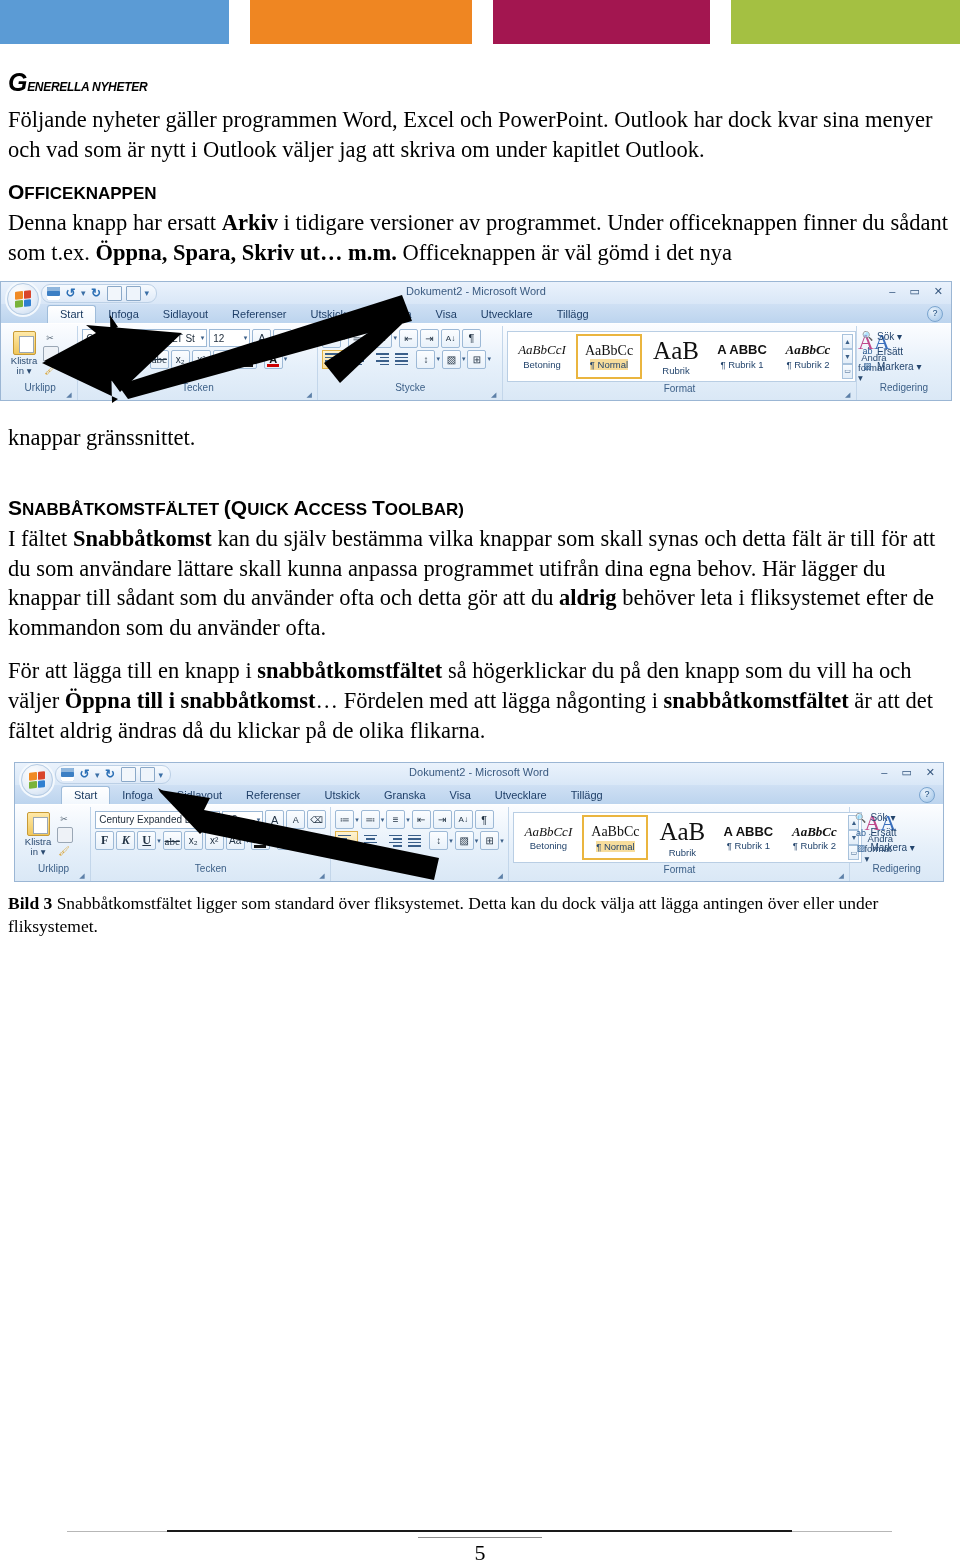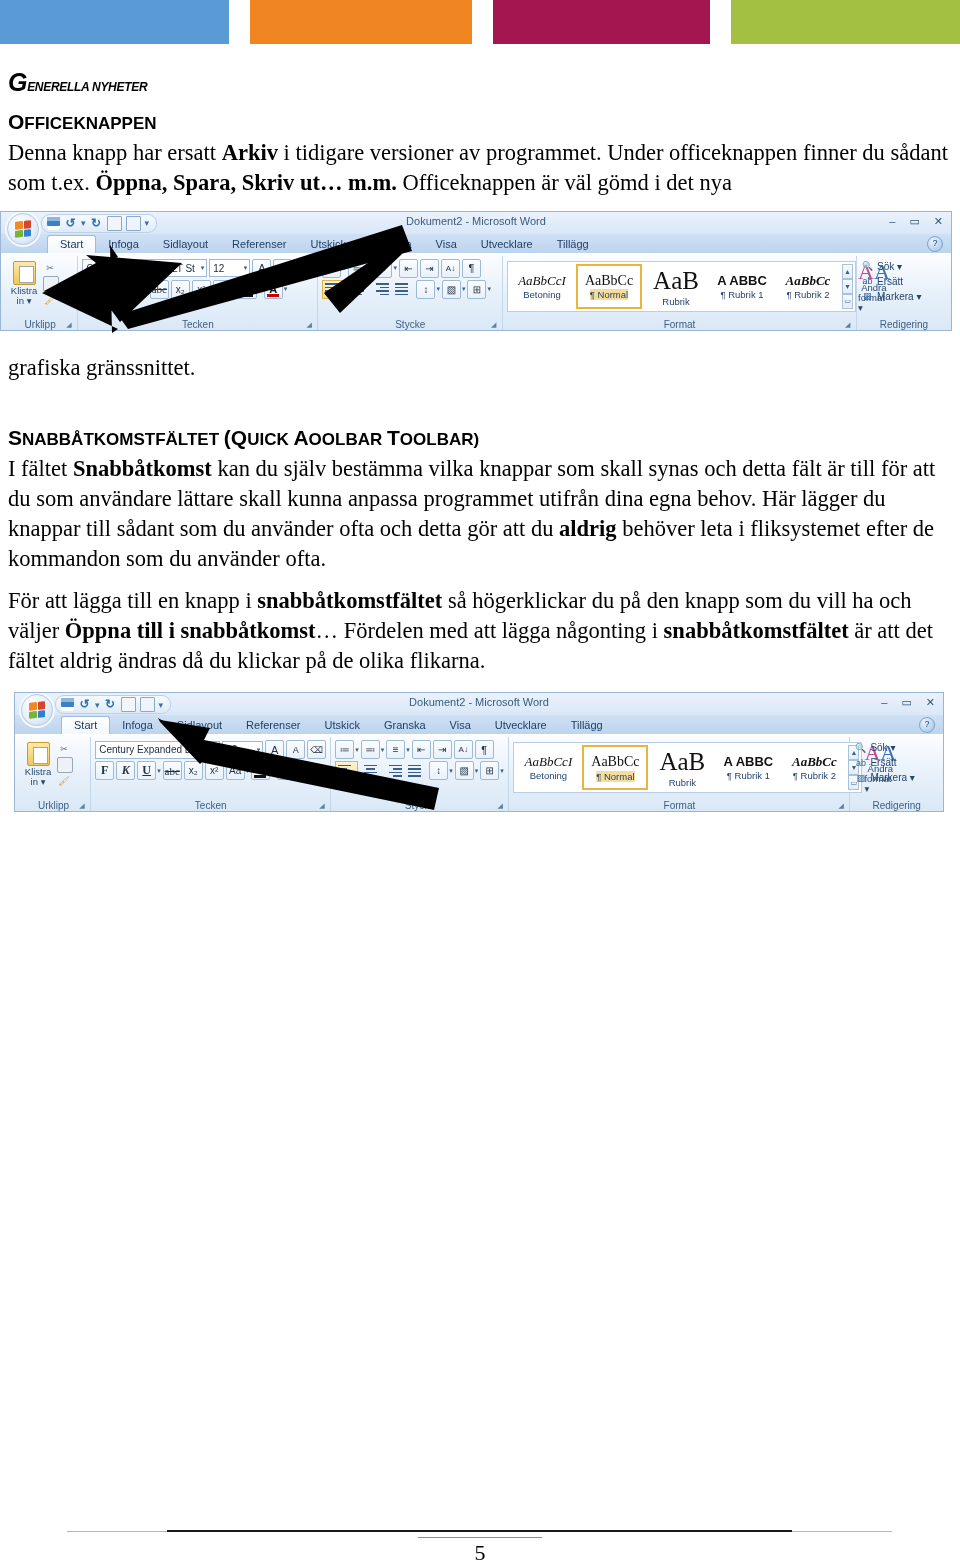--- a/index.html
+++ b/index.html
@@ -192,21 +192,21 @@
     border-right: 1px solid #c3d6ea;
     display: flex;
     flex-direction: column;
     justify-content: space-between;
   }
   .rb-group:last-child { border-right: none; }
   .rb-group-label {
     text-align: center;
     font-size: 10px;
     color: #3c5f87;
-    padding-bottom: 0;
+    padding-bottom: 7px;
   }
   .rb-group-launcher {
     position: absolute;
     right: 3px; bottom: 1px;
     width: 8px; height: 8px;
     font-size: 7px; color: #5d80a8;
   }
   .rb-row { display: flex; align-items: center; gap: 2px; }
 
   .btn-sq {
@@ -356,20 +356,21 @@
   <div class="band-block band-blue"></div>
   <div class="band-block band-orange"></div>
   <div class="band-block band-magenta"></div>
   <div class="band-block band-green"></div>
 </div>
 
 <div class="page">
 
   <h1 class="section-head"><span>G</span><span class="small-caps">ENERELLA NYHETER</span></h1>
 
+  <p class="body">Följande nyheter gäller programmen Word, Excel och PowerPoint. Outlook har dock kvar sina menyer och vad som är nytt i Outlook väljer jag att skriva om under kapitlet Outlook.</p>
 
   <h2 class="sub-head"><span>O</span><span class="small-caps">FFICEKNAPPEN</span></h2>
 
   <p class="body"><span>Denna knapp har ersatt </span><b>Arkiv</b><span> i tidigare versioner av programmet. Under officeknappen finner du sådant som t.ex. </span><b>Öppna, Spara, Skriv ut… m.m.</b><span> Officeknappen är väl gömd i det nya</span></p>
 
   <div style="position:relative; margin:8px 0 0 -8px; width:952px;">
     <div class="ribbon-shot" style="width:950px;">
 
       <div class="rb-titlebar">
         <div class="rb-office-btn">
@@ -577,23 +578,23 @@
 
     <svg class="arrow-overlay" width="952" height="125" viewBox="0 0 952 125">
       <polygon points="44,80 96,52 86,44 182,52 120,111 112,100" fill="#000"></polygon>
       <polygon points="112,100 182,52 190,61 128,120" fill="#000" transform="translate(212,-18) scale(1)"></polygon>
       <path d="M118,104 L402,14 L412,40 L128,118 Z" fill="#000" transform="translate(0,0)"></path>
       <polygon points="42,82 118,46 110,34 112,122 118,118" fill="#000"></polygon>
     </svg>
   </div>
 
 
-  <p class="body" style="margin-top:22px;">grafiska gränssnittet.</p>
-
-  <h2 class="sub-head" style="margin-top:44px;"><span>S</span><span class="small-caps">NABBÅTKOMSTFÄLTET </span><span>(Q</span><span class="small-caps">UICK </span><span>A</span><span class="small-caps">OOLBAR </span><span>T</span><span class="small-caps">OOLBAR)</span></h2>
+  <p class="body" style="margin-top:22px;">knappar gränssnittet.</p>
+
+  <h2 class="sub-head" style="margin-top:44px;"><span>S</span><span class="small-caps">NABBÅTKOMSTFÄLTET </span><span>(Q</span><span class="small-caps">UICK </span><span>A</span><span class="small-caps">CCESS </span><span>T</span><span class="small-caps">OOLBAR)</span></h2>
 
   <p class="body"><span>I fältet </span><b>Snabbåtkomst</b><span> kan du själv bestämma vilka knappar som skall synas och detta fält är till för att du som användare lättare skall kunna anpassa programmet utifrån dina egna behov. Här lägger du knappar till sådant som du använder ofta och detta gör att du </span><b>aldrig</b><span> behöver leta i fliksystemet efter de kommandon som du använder ofta.</span></p>
 
   <p class="body"><span>För att lägga till en knapp i </span><b>snabbåtkomstfältet</b><span> så högerklickar du på den knapp som du vill ha och väljer </span><b>Öppna till i snabbåtkomst</b><span>… Fördelen med att lägga någonting i </span><b>snabbåtkomstfältet</b><span> är att det fältet aldrig ändras då du klickar på de olika flikarna.</span></p>
 
   <div style="position:relative; margin:16px 0 0 6px; width:930px;">
     <div class="ribbon-shot" style="width:928px;">
 
       <div class="rb-titlebar">
         <div class="rb-office-btn">
@@ -798,18 +799,19 @@
 
       </div>
     </div>
 
     <svg class="arrow-overlay" width="930" height="125" viewBox="0 0 930 125">
       <path d="M146,28 L196,60 L186,70 L420,118 L425,96 L190,48 L196,36 Z" fill="#000"></path>
       <polygon points="144,26 200,58 186,72 146,30" fill="#000"></polygon>
     </svg>
   </div>
 
+  <p class="caption" style="margin-top:10px;"><b>Bild 3</b><span> Snabbåtkomstfältet ligger som standard över fliksystemet. Detta kan du dock välja att lägga antingen över eller under fliksystemet.</span></p>
 
 </div>
 
 <div class="footer-rule"></div>
 <div class="footer-rule2"></div>
 <div class="page-num">5</div>
 
 </body></html>

